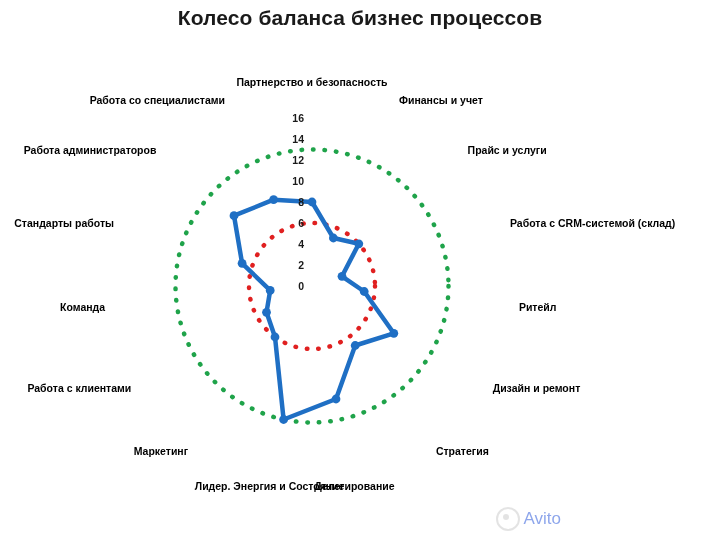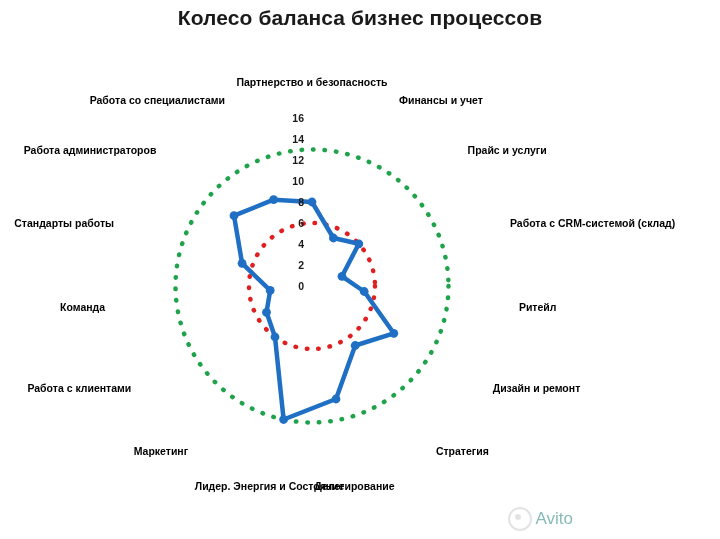--- a/index.html
+++ b/index.html
@@ -13,21 +13,20 @@
     font-family: "Liberation Sans", sans-serif;
     overflow: hidden;
     position: relative;
   }
   #chart-root {
     position: absolute;
     left: 0;
     top: 0;
     width: 571px;
     height: 539px;
-    padding-left: 12px;
   }
   #chart-title {
     position: absolute;
     left: 0;
     top: 6px;
     width: 720px;
     text-align: center;
     font-size: 21px;
     font-weight: bold;
     color: #1a1a1a;
@@ -71,21 +70,21 @@
     position: absolute;
     left: 5px;
     top: 5px;
     width: 6px;
     height: 6px;
     border-radius: 50%;
     background: #c9c9c9;
   }
   #watermark .wm-text {
     font-size: 17px;
-    color: #0f766e;
+    color: #1d4ed8;
     font-family: "Liberation Sans", sans-serif;
   }
 </style>
 </head>
 <body>
 
 <div id="chart-root">
 
   <div id="chart-title">Колесо баланса бизнес процессов</div>
 

